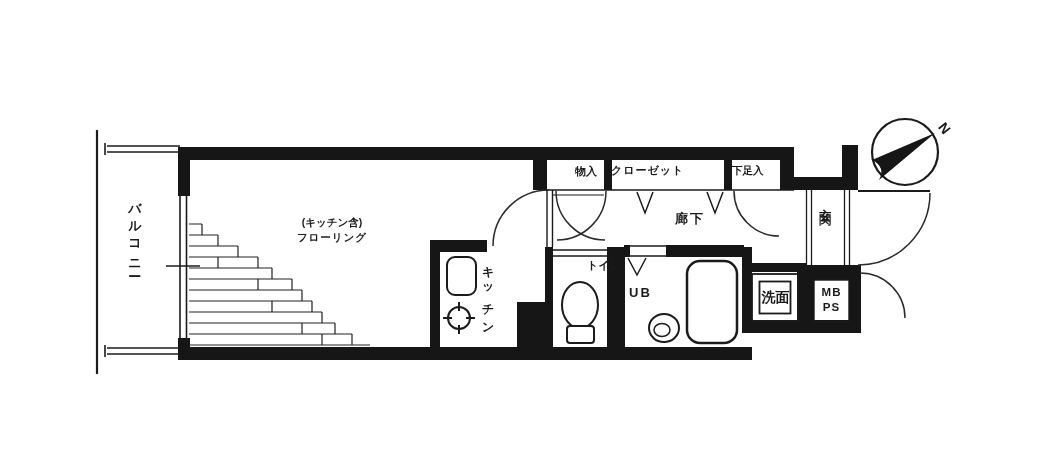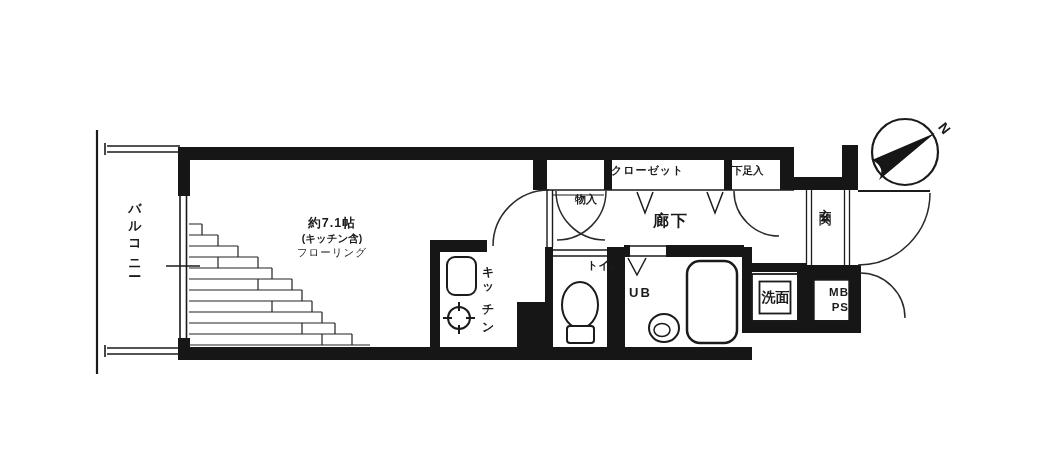--- a/index.html
+++ b/index.html
@@ -21,31 +21,31 @@
   }
   .v{
     writing-mode:vertical-rl;
     text-orientation:upright;
   }
   #lbl-balcony{left:127px;top:194px;font-size:13px;letter-spacing:4px;}
   #room-text{left:262px;top:215px;width:140px;text-align:center;white-space:normal;}
   #room-text .room-name{font-size:15px;letter-spacing:3px;}
   #room-text .room-size{font-size:12.5px;margin-top:2px;letter-spacing:1px;}
   #room-text .room-note{font-size:10.5px;font-weight:700;margin-top:2px;}
-  #room-text .room-floor{font-size:10.5px;font-weight:400;margin-top:3px;letter-spacing:1px;}
+  #room-text .room-floor{font-size:10.5px;font-weight:700;margin-top:3px;letter-spacing:1px;}
   #lbl-kitchen{left:481px;top:258px;font-size:12px;letter-spacing:5px;}
-  #lbl-storage{left:547px;top:165px;width:78px;text-align:center;font-size:11px;margin-top:28px;}
+  #lbl-storage{left:547px;top:165px;width:78px;text-align:center;font-size:11px;}
   #lbl-closet{left:611px;top:164px;width:113px;text-align:left;font-size:11px;letter-spacing:1px;}
   #lbl-shoe{left:732px;top:165px;width:24px;text-align:left;font-size:10.5px;}
-  #lbl-hallway{left:653px;top:212px;width:52px;text-align:left;font-size:16px;letter-spacing:2px;}
+  #lbl-hallway{left:653px;top:212px;width:52px;text-align:right;font-size:13px;letter-spacing:2px;}
   #lbl-toilet{left:553px;top:259px;width:54px;text-align:center;font-size:11px;padding-left:24px;}
   #lbl-ub{left:629px;top:286px;width:42px;text-align:left;font-size:13px;letter-spacing:2px;}
   #lbl-entrance{left:818px;top:199px;font-size:12px;letter-spacing:6px;}
   #lbl-washstand{left:759px;top:290px;width:33px;text-align:center;font-size:14px;}
-  #lbl-mbps{left:814px;top:285px;width:35px;text-align:right;font-size:11.5px;
+  #lbl-mbps{left:814px;top:285px;width:35px;text-align:center;font-size:11.5px;
             line-height:1.3;white-space:pre-line;letter-spacing:1px;}
   #lbl-north{left:939px;top:121px;font-size:14px;font-weight:700;transform:rotate(52deg);}
 </style>
 </head>
 <body>
 
 <div class="stage">
 
   <svg width="1048" height="449" viewBox="0 0 1048 449">
 
@@ -152,21 +152,20 @@
 
     <g>
       <circle cx="905" cy="152" r="33" fill="none" stroke="#1b1b1b" stroke-width="2.2"></circle>
       <path d="M935,133 L872,160 Q886,167 879,180 Z" fill="#161616"></path>
     </g>
   </svg>
 
   <div class="lbl v" id="lbl-balcony">バルコニー</div>
 
   <div class="lbl" id="room-text">
-    <div class="room-size">約7.1帖</div>
     <div class="room-note">(キッチン含)</div>
     <div class="room-floor">フローリング</div>
   </div>
 
   <div class="lbl v" id="lbl-kitchen">キッチン</div>
 
   <div class="lbl" id="lbl-storage">物入</div>
 
   <div class="lbl" id="lbl-closet">クローゼット</div>
 

